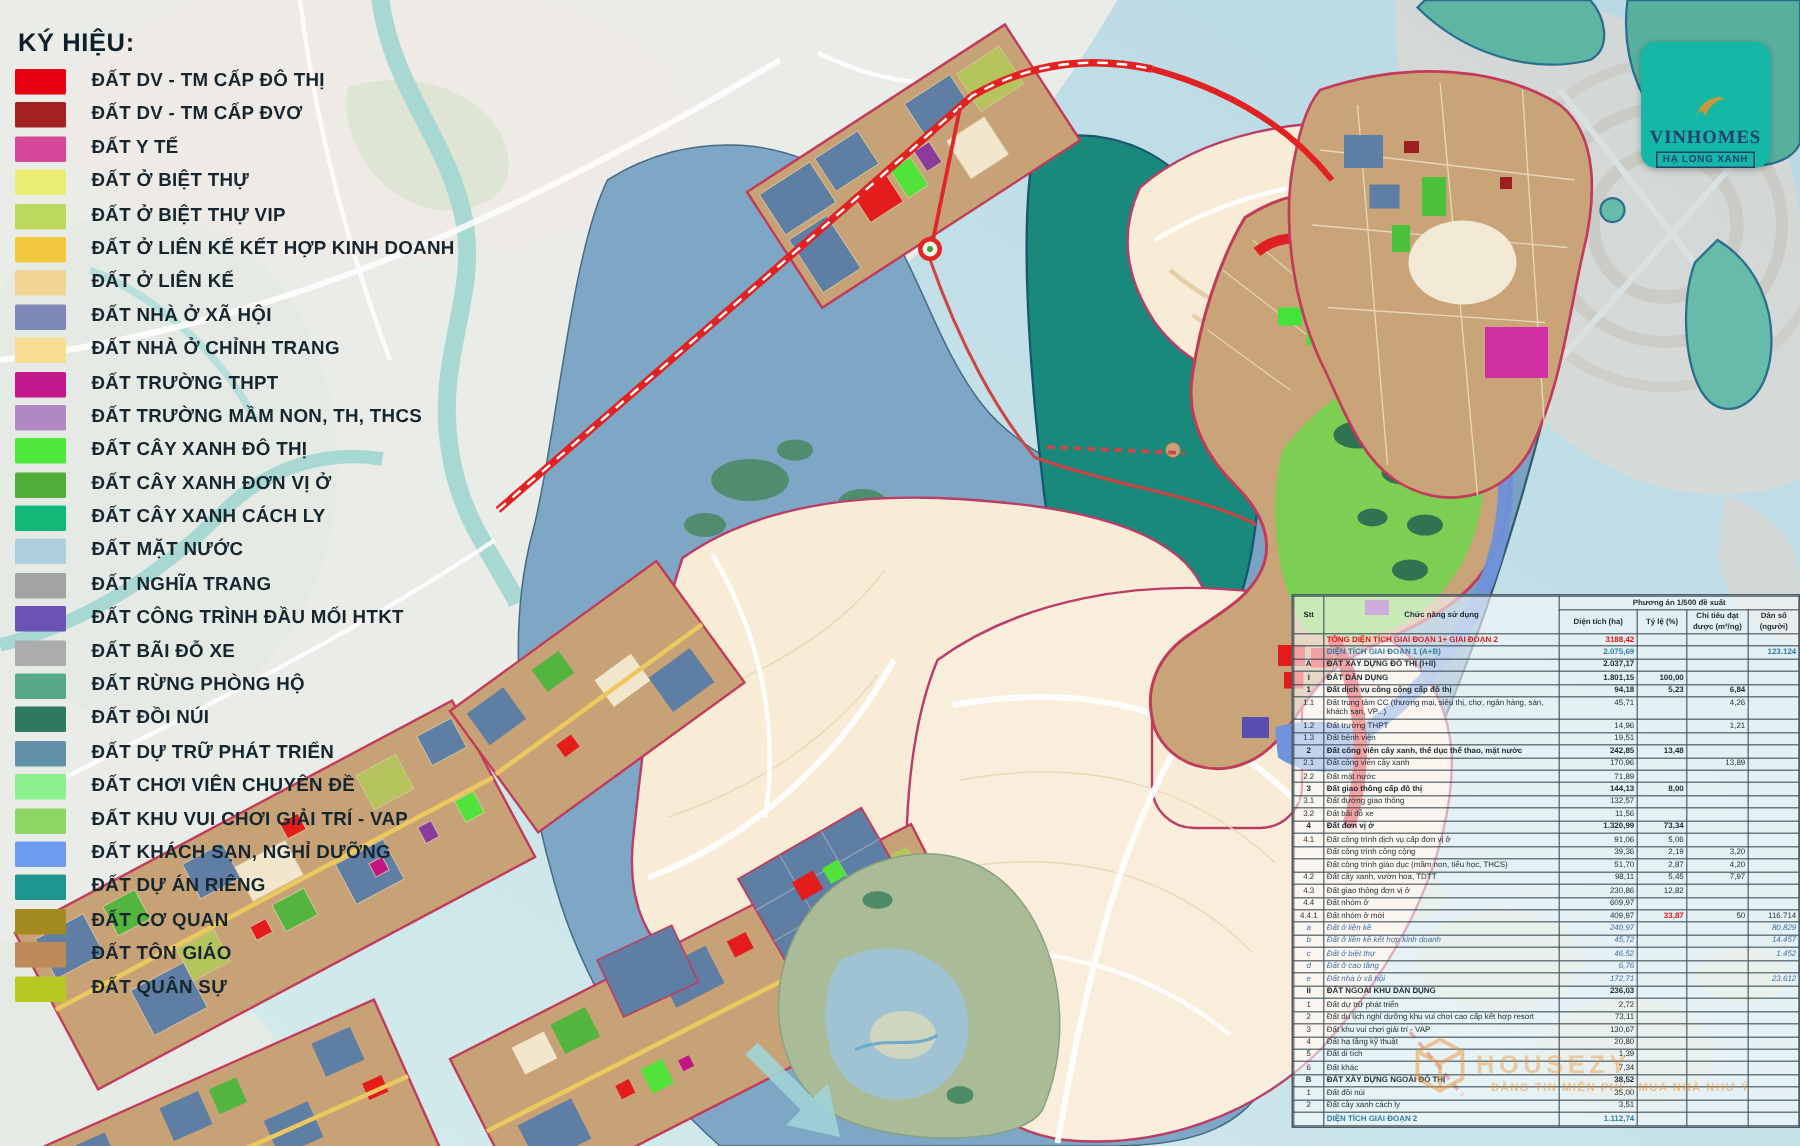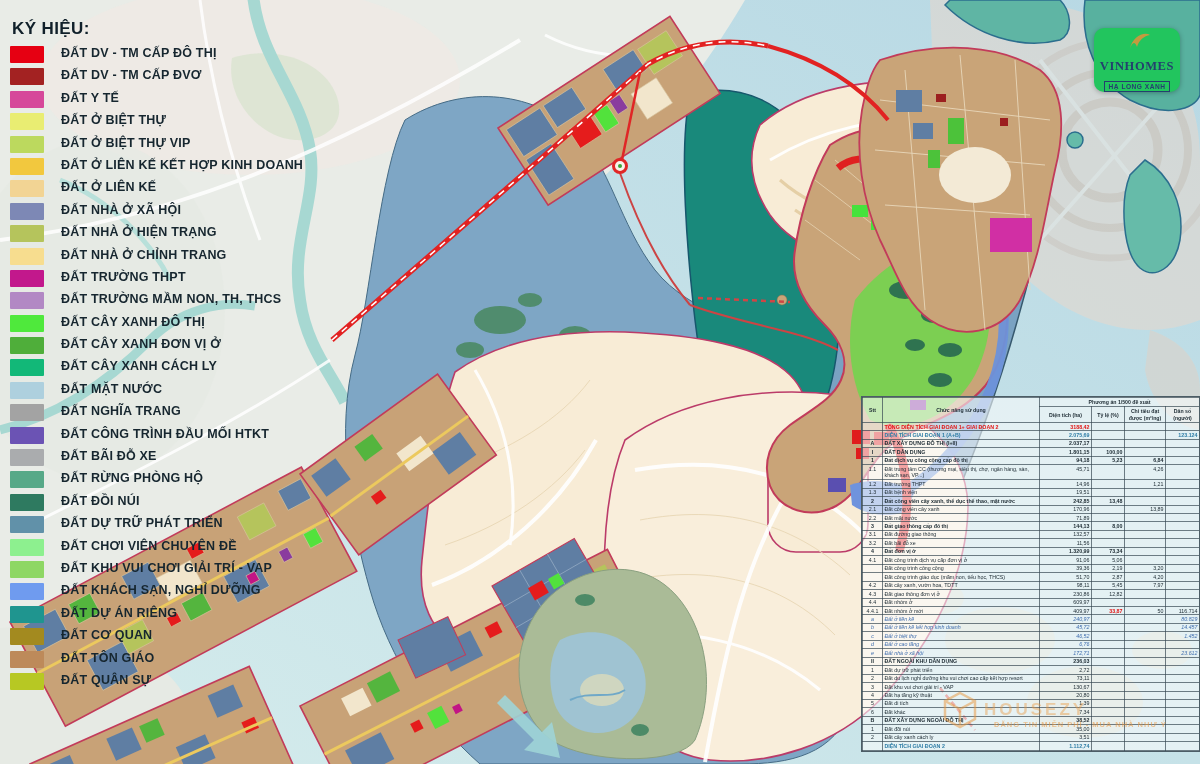--- a/index.html
+++ b/index.html
@@ -8,23 +8,23 @@
   #map-svg{position:absolute;left:0;top:0}
 
   
   .legend{position:absolute;left:10px;top:17px;width:345px}
   .legend-title{font-size:17px;font-weight:bold;color:#10202a;letter-spacing:.4px;margin:2px 0 7px 2px}
   .lg-row{display:flex;align-items:flex-start;margin-bottom:5.4px}
   .lg-sw{width:34px;height:17px;flex:0 0 34px;margin-right:17px;border-radius:1px}
   .lg-lb{font-size:12.5px;font-weight:bold;color:#16262f;white-space:nowrap;letter-spacing:.2px}
 
   
-  .logo-card{position:absolute;left:1094px;top:28px;width:86px;height:64px;background:#22c55e;
+  .logo-card{position:absolute;left:1094px;top:28px;width:86px;height:84px;background:#14b8a6;
              border-radius:10px;box-shadow:0 1px 5px rgba(0,0,0,.28);
-             display:flex;flex-direction:column;align-items:center;justify-content:space-between}
+             display:flex;flex-direction:column;align-items:center;justify-content:flex-end}
   .logo-name{font-family:"Liberation Serif",serif;font-size:12.5px;font-weight:bold;
              color:#24406e;letter-spacing:.6px;margin-top:1px}
   .logo-sub{font-size:6.6px;font-weight:bold;color:#24406e;border:1px solid #24406e;
             padding:1px 4px;margin-top:2px;letter-spacing:.5px;white-space:nowrap}
 
   
   .table-wrap{position:absolute;left:862px;top:397px;width:337px;
               background:rgba(250,252,251,.6);outline:1px solid #4c5d66}
   table{width:100%;border-collapse:collapse;font-size:5.3px;line-height:1.22;
         color:#1c2a32;table-layout:fixed}
@@ -340,24 +340,20 @@
         <span class="lg-sw" style="background: rgb(242, 200, 62);"></span>
         <span class="lg-lb">ĐẤT Ở LIÊN KẾ KẾT HỢP KINH DOANH</span>
       </div>
       <div class="lg-row">
         <span class="lg-sw" style="background: rgb(242, 212, 148);"></span>
         <span class="lg-lb">ĐẤT Ở LIÊN KẾ</span>
       </div>
       <div class="lg-row">
         <span class="lg-sw" style="background: rgb(125, 136, 181);"></span>
         <span class="lg-lb">ĐẤT NHÀ Ở XÃ HỘI</span>
-      </div>
-      <div class="lg-row">
-        <span class="lg-sw" style="background: rgb(181, 196, 92);"></span>
-        <span class="lg-lb">ĐẤT NHÀ Ở HIỆN TRẠNG</span>
       </div>
       <div class="lg-row">
         <span class="lg-sw" style="background: rgb(247, 221, 143);"></span>
         <span class="lg-lb">ĐẤT NHÀ Ở CHỈNH TRANG</span>
       </div>
       <div class="lg-row">
         <span class="lg-sw" style="background: rgb(194, 24, 140);"></span>
         <span class="lg-lb">ĐẤT TRƯỜNG THPT</span>
       </div>
       <div class="lg-row">

